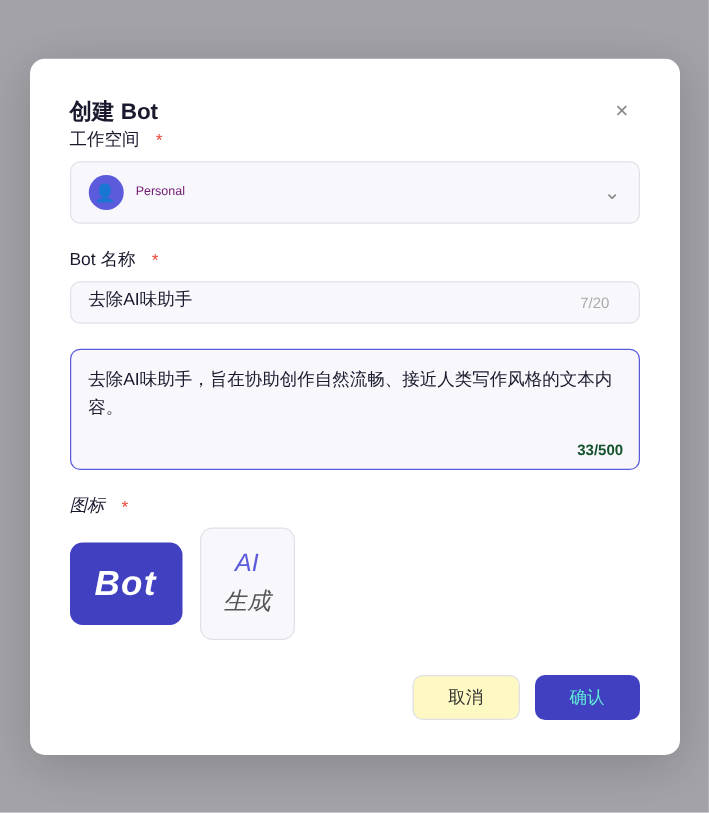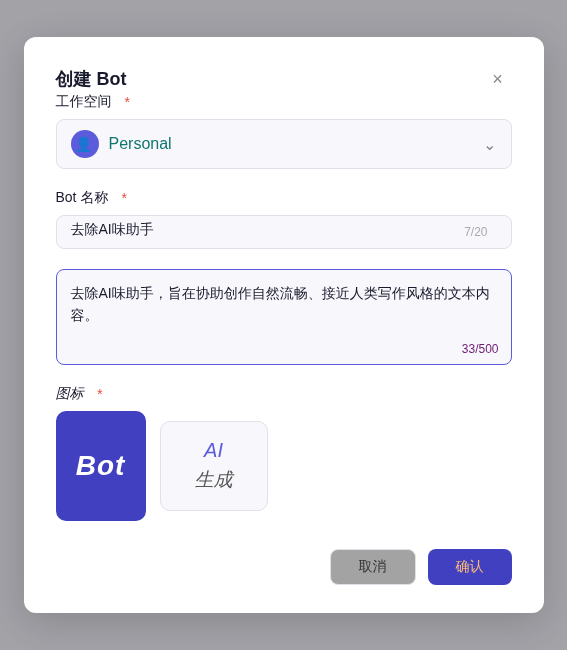--- a/index.html
+++ b/index.html
@@ -101,22 +101,22 @@
       align-items: center;
       justify-content: center;
       margin-right: 10px;
       color: white;
       font-size: 14px;
       flex-shrink: 0;
     }
 
     .select-value {
       flex: 1;
-      font-size: 16px;
-      color: #0f766e;
+      font-size: 10px;
+      color: #701a75;
     }
 
     .chevron-icon {
       color: #888;
       font-size: 16px;
     }
 
     .text-input {
       width: 100%;
       border: 1.5px solid #e0e0e8;
@@ -162,53 +162,54 @@
       resize: none;
       min-height: 90px;
       line-height: 1.6;
     }
 
     .textarea-char-count {
       position: absolute;
       right: 12px;
       bottom: 8px;
       font-size: 12px;
-      color: #701a75;
+      color: #14532d;
+      font-weight: bold;
     }
 
     .icon-section {
       margin-bottom: 28px;
       font-style: italic;
     }
 
     .icon-options {
       display: flex;
       gap: 14px;
       align-items: center;
       margin-top: 8px;
     }
 
     .icon-selected {
       width: 90px;
-      height: 110px;
+      height: 66px;
       background: #4040c0;
       border-radius: 10px;
       display: flex;
       align-items: center;
       justify-content: center;
       color: white;
       font-size: 28px;
       font-weight: 700;
       cursor: pointer;
       border: 2.5px solid #4040c0;
       letter-spacing: 1px;
     }
 
     .icon-generate {
-      width: 108px;
+      width: 76px;
       height: 90px;
       background: #f8f8fc;
       border-radius: 10px;
       border: 1.5px solid #e0e0e8;
       display: flex;
       flex-direction: column;
       align-items: center;
       justify-content: center;
       cursor: pointer;
       gap: 5px;
@@ -228,34 +229,34 @@
       display: flex;
       justify-content: flex-end;
       gap: 12px;
       margin-top: 4px;
     }
 
     .btn-cancel {
       padding: 7px 28px;
       border: 1.5px solid #e0e0e8;
       border-radius: 8px;
-      background: #a3a3a3;
+      background: #fef9c3;
       color: #333;
       font-size: 14px;
       cursor: pointer;
       font-family: inherit;
       font-weight: 500;
     }
 
     .btn-confirm {
       padding: 9px 28px;
       border: none;
       border-radius: 8px;
       background: #4040c0;
-      color: #fdba74;
+      color: #5eead4;
       font-size: 14px;
       cursor: pointer;
       font-family: inherit;
       font-weight: 500;
     }
   </style>
 </head>
 <body>
 
 <div class="overlay">

